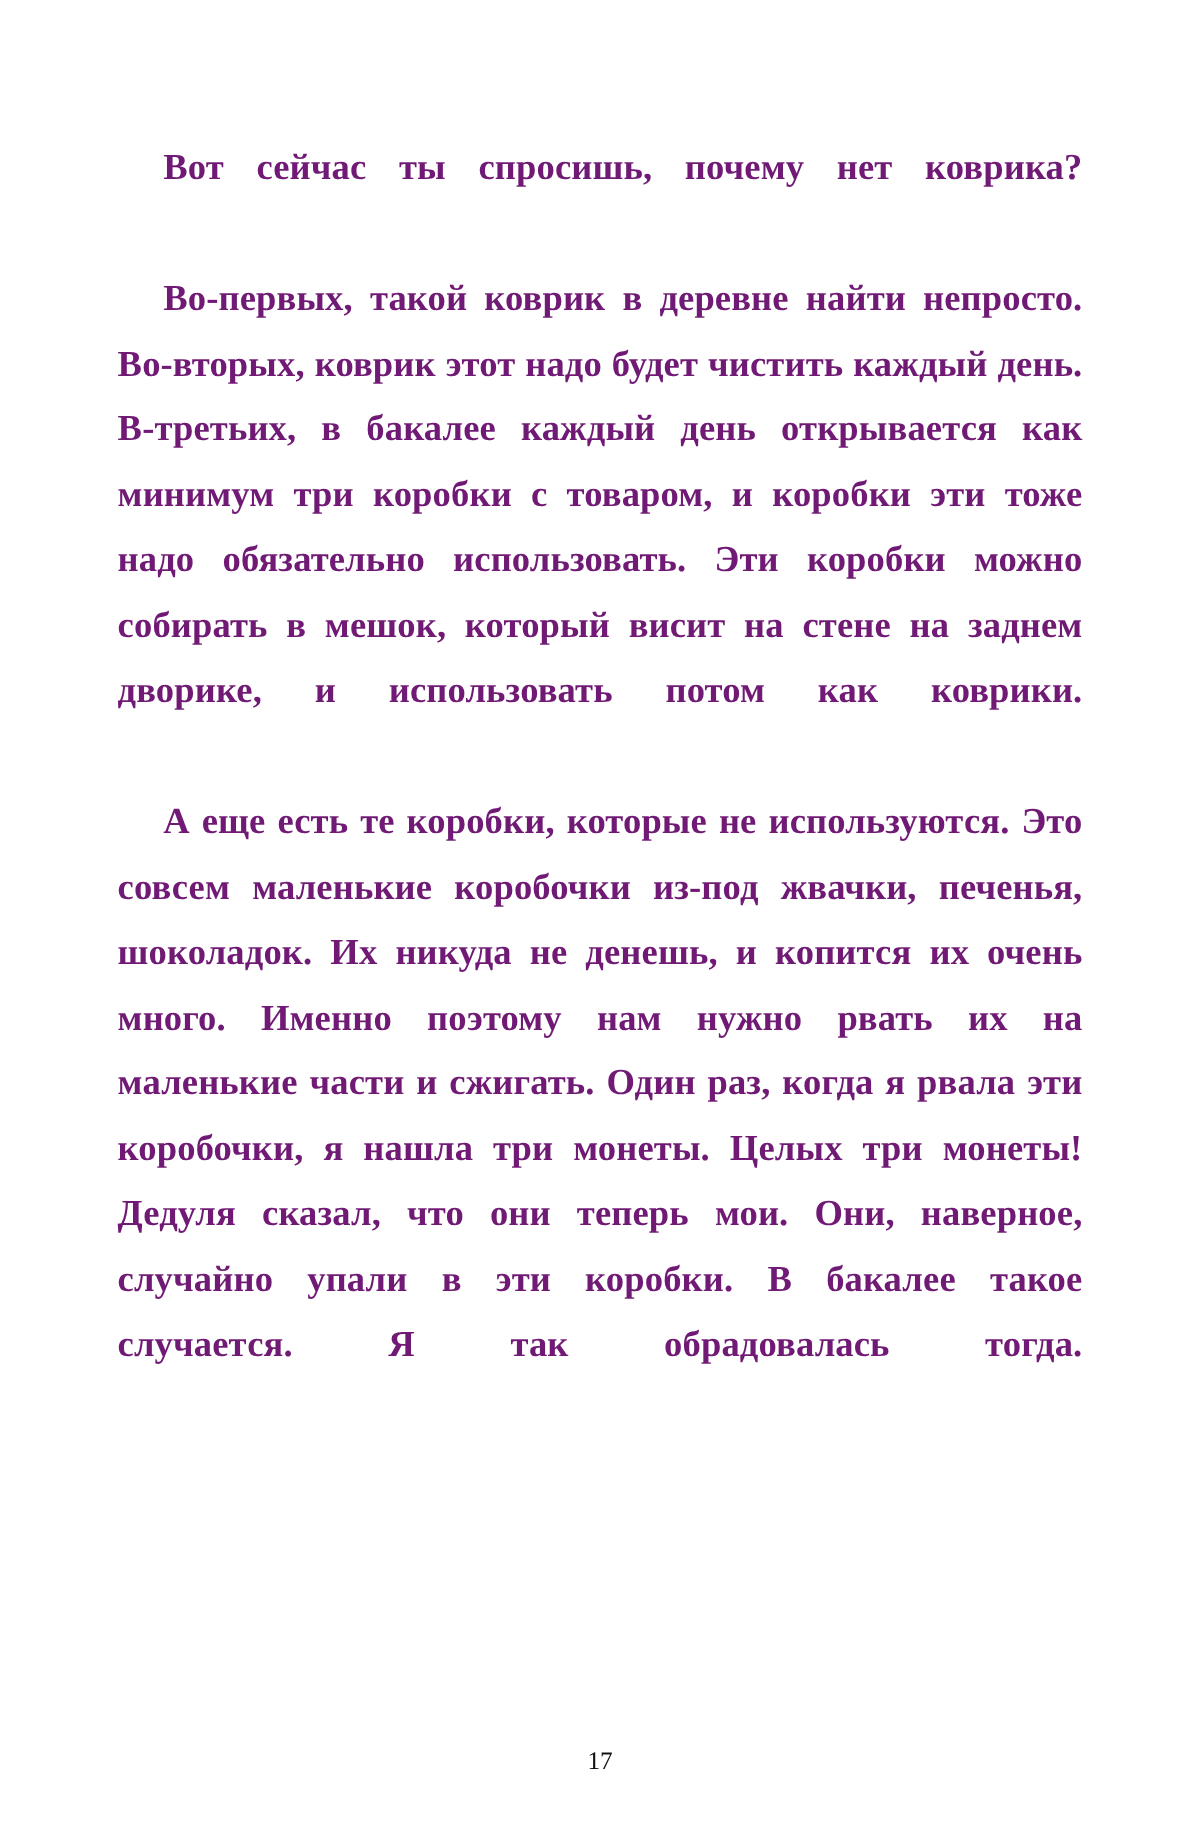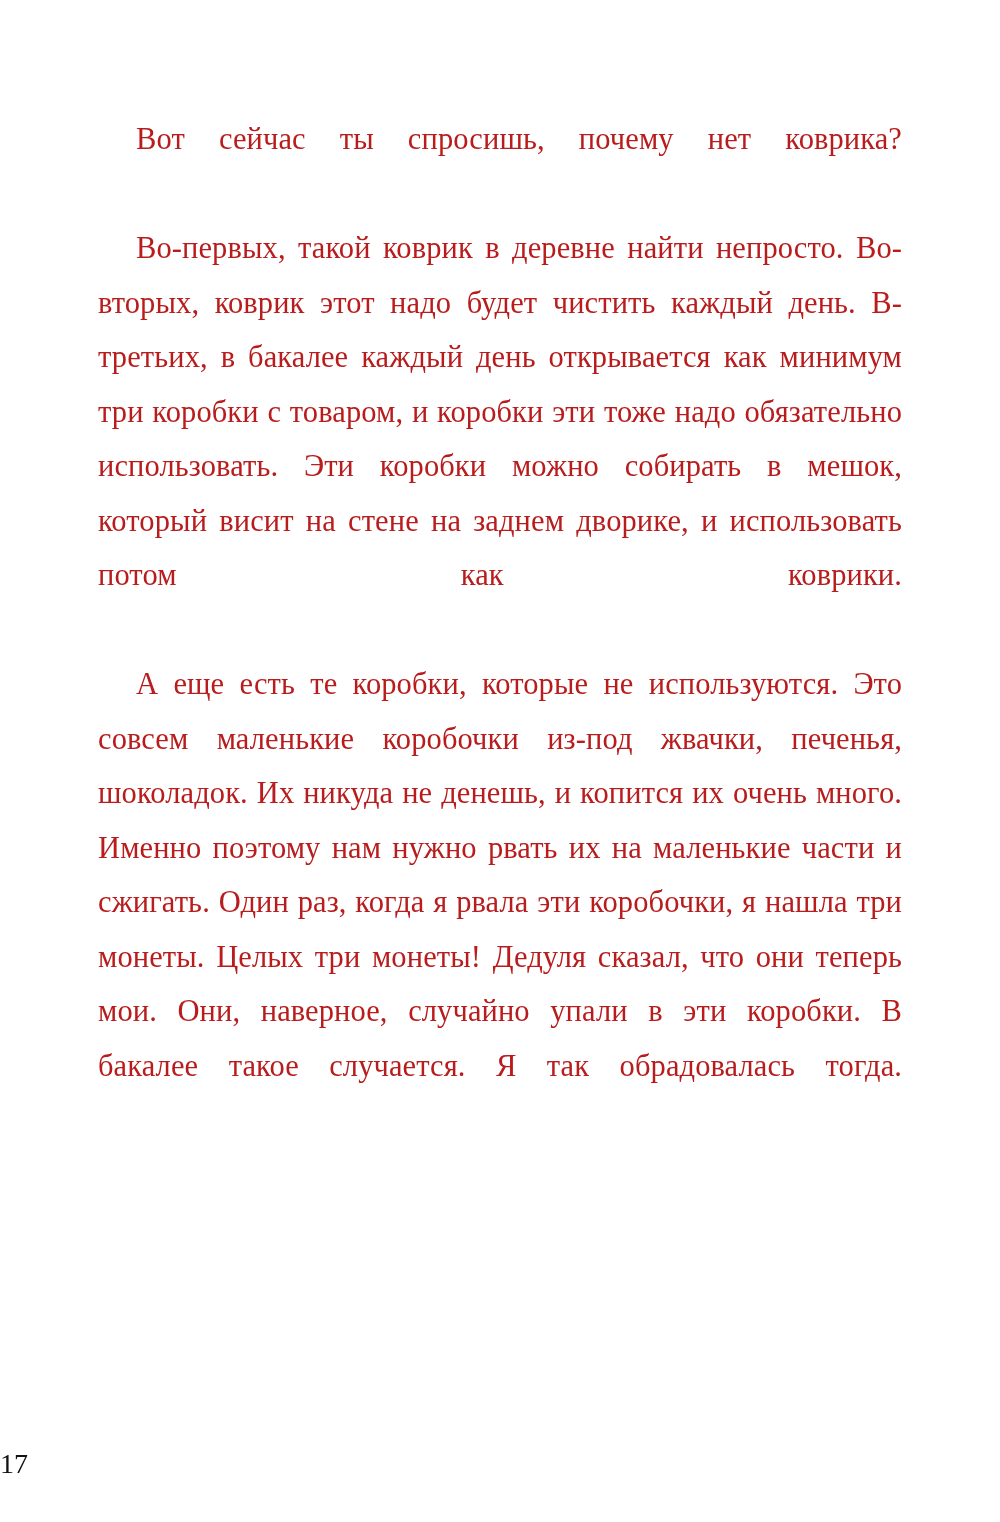--- a/index.html
+++ b/index.html
@@ -21,22 +21,22 @@
     box-sizing: border-box;
     padding: 112px 98px 0 98px;
     background: #ffffff;
   }
   .body-text {
     font-family: "Liberation Serif", serif;
     font-size: 30.5px;
     line-height: 54.5px;
     text-align: justify;
     text-justify: inter-word;
-    color: #b91c1c;
-    font-weight: 400;
+    color: #701a75;
+    font-weight: 700;
     letter-spacing: 0.1px;
   }
   .para {
     margin: 0;
     text-indent: 38px;
     text-align: justify;
     hyphens: manual;
   }
   .para + .para {
     margin-top: 0;
@@ -45,22 +45,23 @@
   .para::after {
     content: "";
     display: inline-block;
     width: 100%;
   }
   .folio {
     position: absolute;
     left: 0;
     right: 0;
     bottom: 42px;
+    text-align: center;
     font-family: "Liberation Serif", serif;
-    font-size: 28px;
+    font-size: 21px;
     color: #111111;
     font-weight: 500;
   }
 </style>
 </head>
 <body>
 
 <div class="page">
   <div class="body-text">
     <p class="para">Вот сейчас ты спросишь, почему нет коврика?</p>

